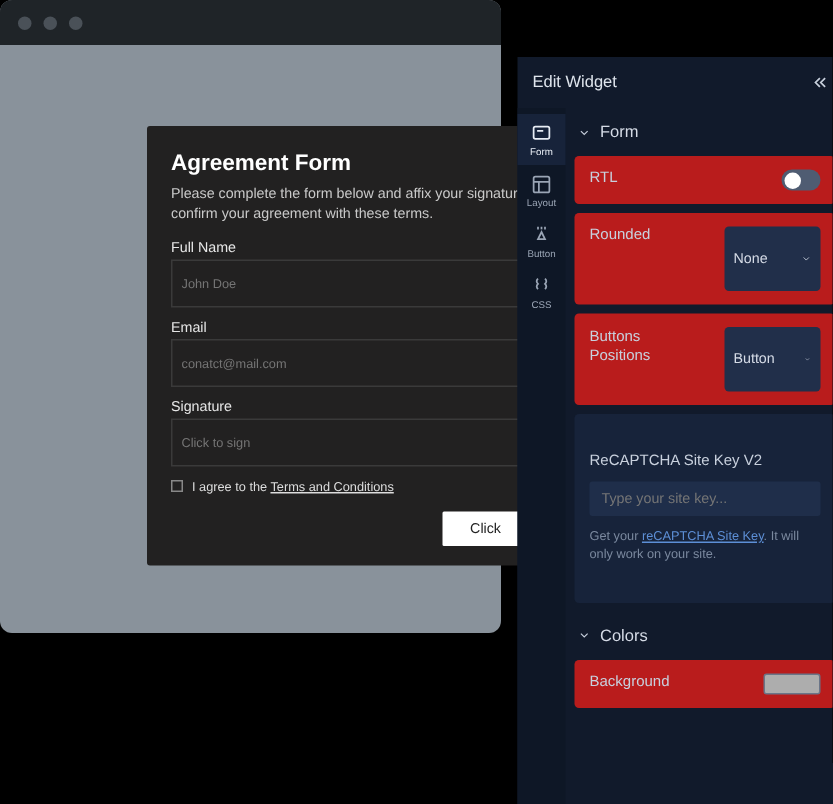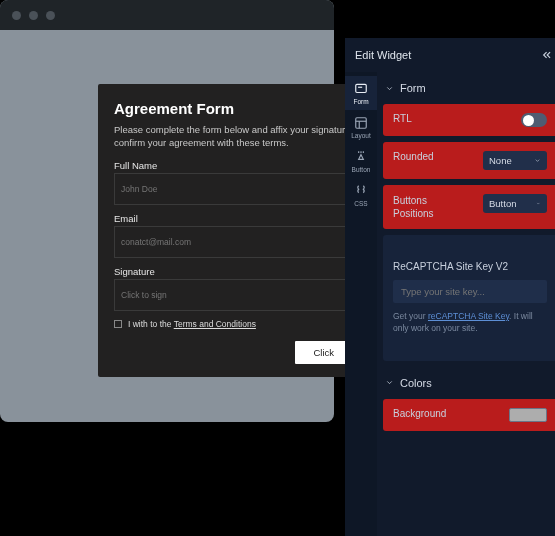--- a/index.html
+++ b/index.html
@@ -185,21 +185,21 @@
   position: absolute;
   width: 11px; height: 11px;
   background: #fff;
   border-radius: 50%;
   top: 1.5px;
   left: 2px;
 }
 .select {
   background: #212f4a;
   border-radius: 3px;
-  padding: 4px 6px;
+  padding: 16px 6px;
   font-size: 9.5px;
   color: #d5dbe6;
   display: flex;
   align-items: center;
   gap: 20px;
   min-width: 64px;
   justify-content: space-between;
   margin-left: 35px;
 }
 .select .sv { }
@@ -263,21 +263,21 @@
   </div>
 
   <div class="field">
     <label class="field-label">Signature</label>
     <input class="field-input" placeholder="Click to sign" style="">
   </div>
 
   <div class="checkbox-row">
     <span class="checkbox"></span>
     <span class="checkbox-label">
-      <span>I with to the </span><span class="tc">Terms and Conditions</span>
+      <span>I agree to the </span><span class="tc">Terms and Conditions</span>
     </span>
   </div>
 
   <div class="submit-row">
     <button class="submit-btn">Click</button>
   </div>
 </div>
 
 <div class="panel">
   <div class="panel-header">

